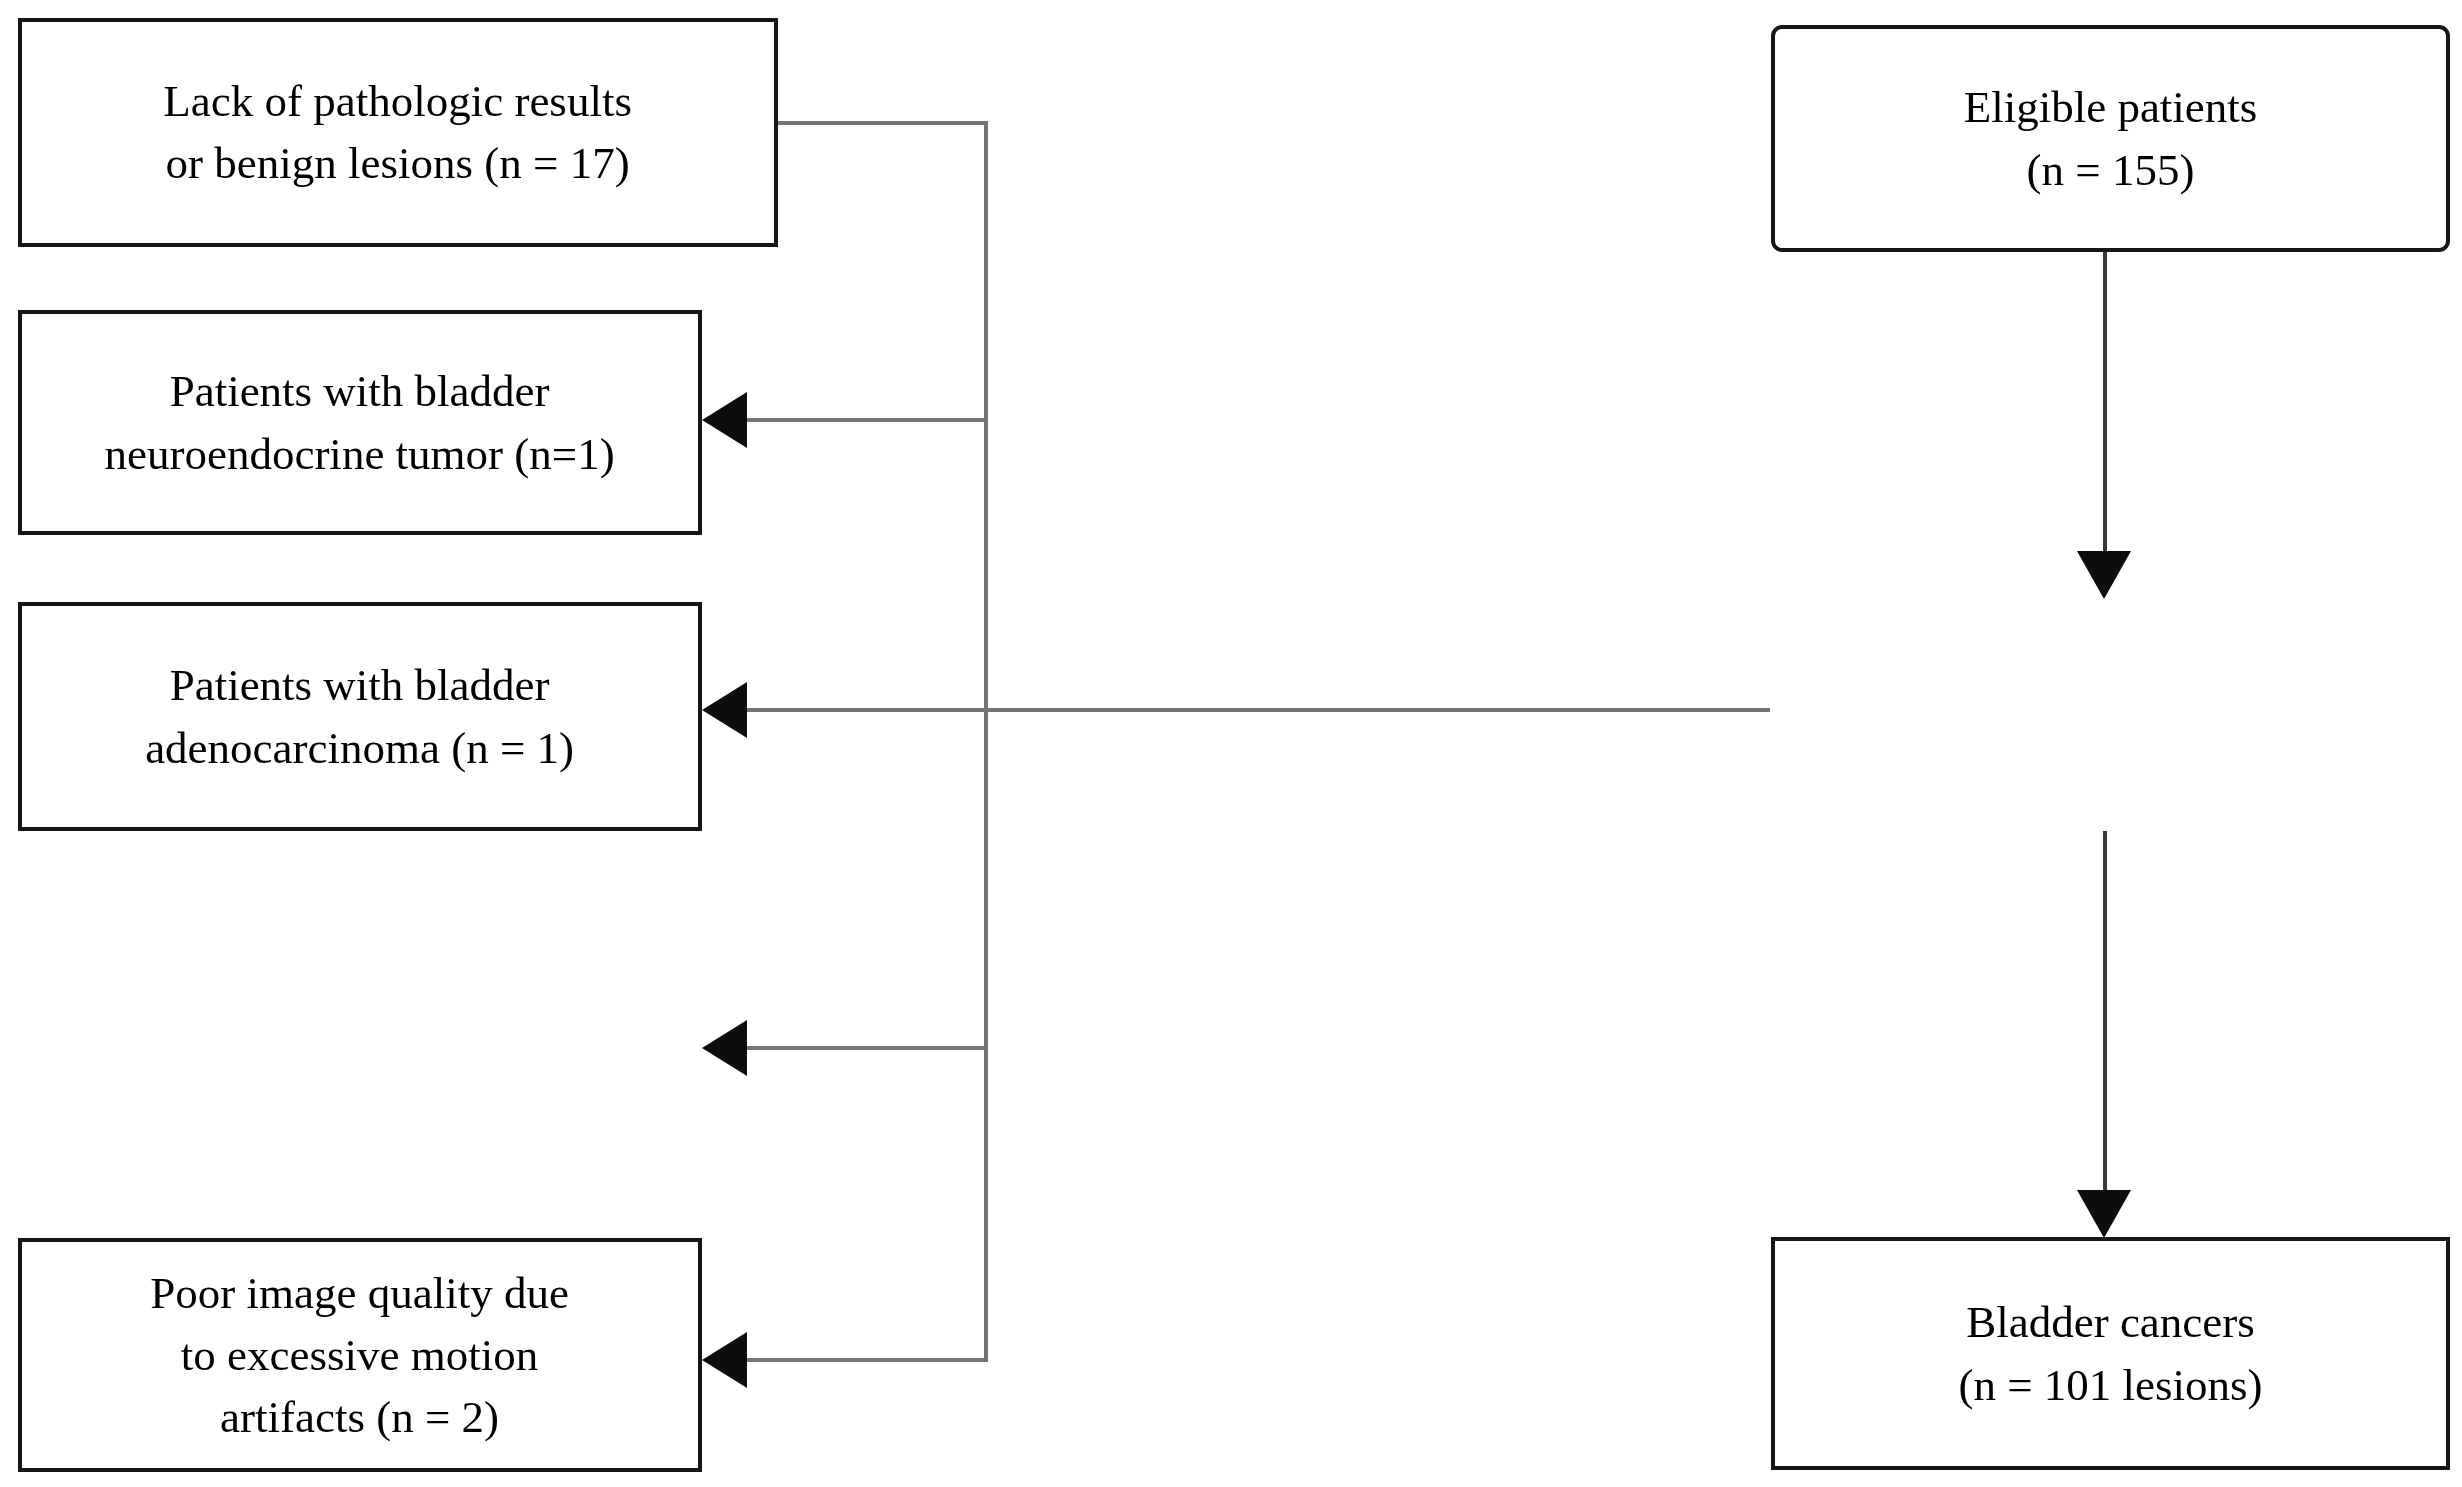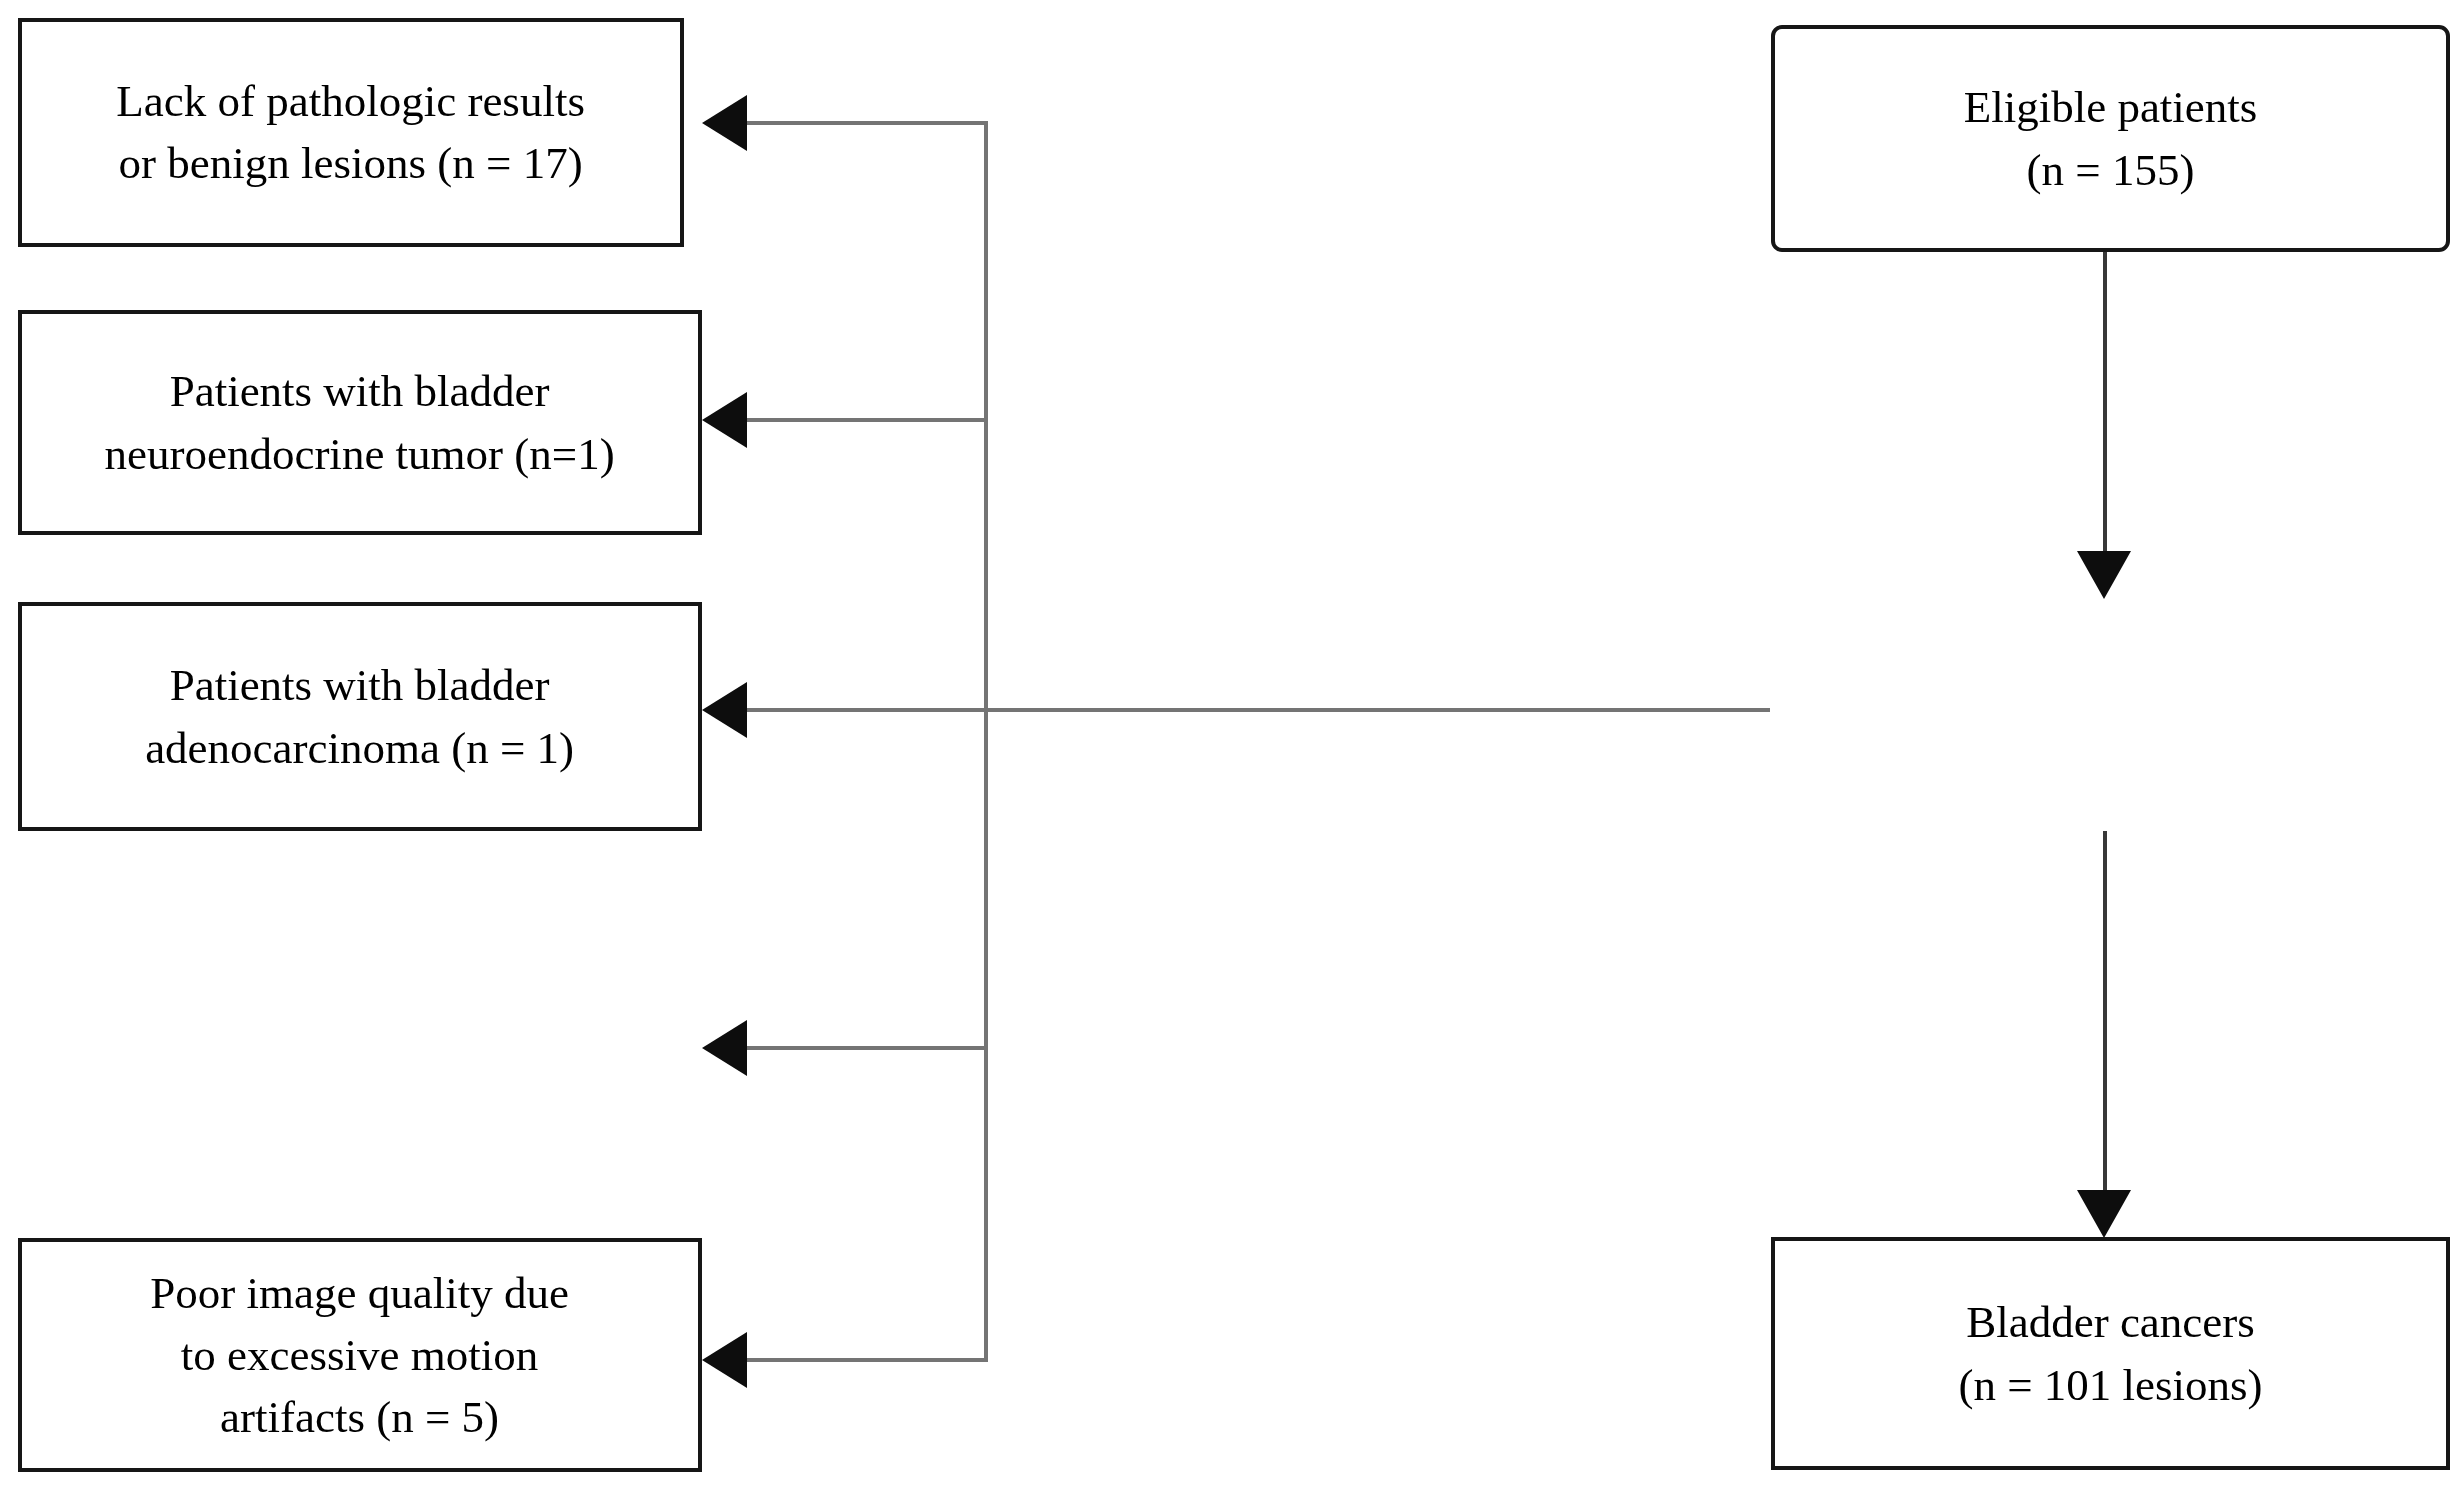--- a/index.html
+++ b/index.html
@@ -19,21 +19,21 @@
     background:#ffffff;
     display:flex;
     align-items:center;
     justify-content:center;
     text-align:center;
     font-size:45px;
     line-height:1.38;
   }
   .box .lbl{white-space:pre-line;}
   
-  .b-l1{left:17.6px;  top:17.6px;   width:666px; height:229px;}
+  .b-l1{left:17.6px;  top:17.6px;   width:760px; height:229px;}
   .b-l2{left:17.6px;  top:310px;  width:684px; height:225px;}
   .b-l3{left:17.6px;  top:602px;  width:684px; height:229px;}
   .b-l4{left:17.6px;  top:937px; width:684px; height:225px;}
   .b-l5{left:17.6px;  top:1238px; width:684px; height:234px;}
   
   .b-m {left:1036px;top:465px;  width:684px; height:233px;}
   
   .b-r1{left:1771px;top:25px;   width:679px; height:227px;border-radius:11px;}
   .b-r2{left:1771px;top:598px;  width:679px; height:233px;}
   .b-r3{left:1771px;top:1237px; width:679px; height:233px;}
@@ -106,21 +106,21 @@
     <span class="lbl">Patients with bladder
 neuroendocrine tumor (n=1)</span>
   </div>
   <div class="box b-l3">
     <span class="lbl">Patients with bladder
 adenocarcinoma (n = 1)</span>
   </div>
   <div class="box b-l5">
     <span class="lbl">Poor image quality due
 to excessive motion
-artifacts (n = 5)</span>
+artifacts (n = 2)</span>
   </div>
 
 
   <div class="box b-r1">
     <span class="lbl">Eligible patients
 (n = 155)</span>
   </div>
   <div class="box b-r3">
     <span class="lbl">Bladder cancers
 (n = 101 lesions)</span>

